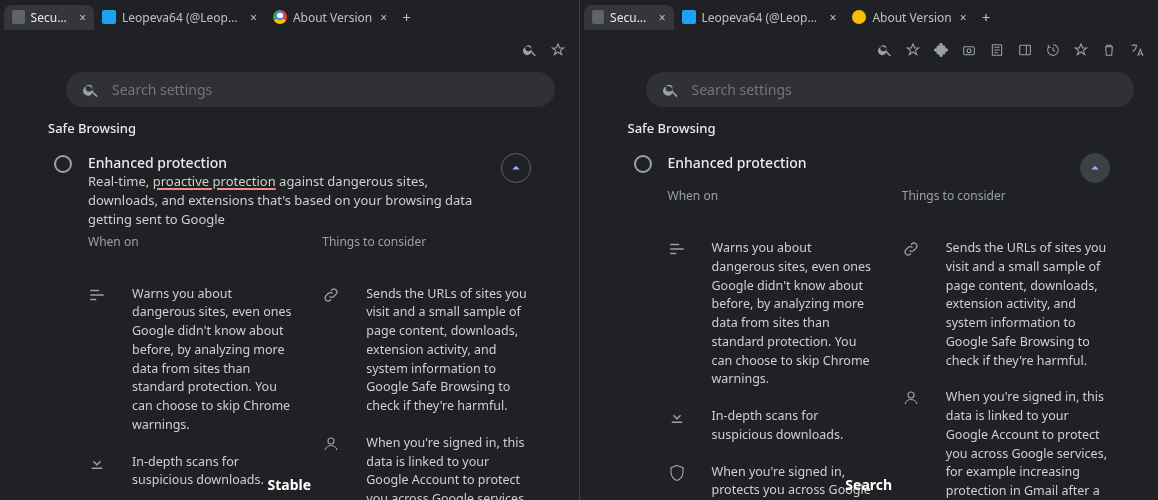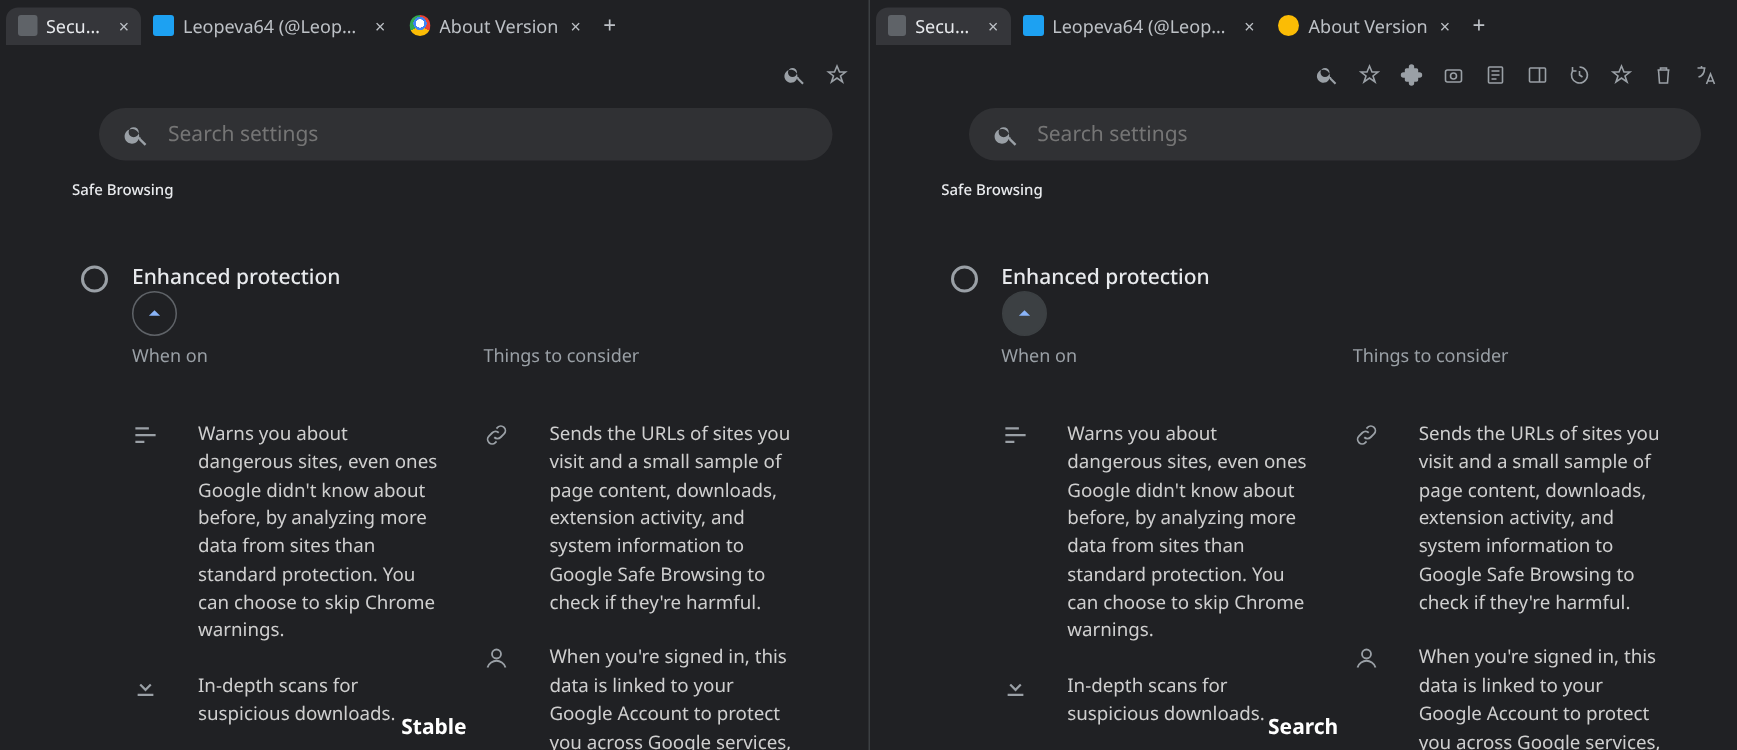--- a/index.html
+++ b/index.html
@@ -17,26 +17,26 @@
   .fav-chrome { background:radial-gradient(circle at 50% 40%,#fff 25%,#4285f4 26%,#4285f4 40%,transparent 41%),conic-gradient(#ea4335 0 120deg,#fbbc05 120deg 240deg,#34a853 240deg 360deg); border-radius:50%; }
   .fav-canary { background:#fbbc05; border-radius:50%; }
   .tab-close { color:#bdc1c6; font-size:12px; margin-left:2px; }
   .newtab { color:#bdc1c6; font-size:15px; padding:0 7px; }
   .toolbar { display:flex; align-items:center; justify-content:flex-end; gap:10px; padding:4px 12px; height:32px; }
   .tool-icon { color:#9aa0a6; fill:#9aa0a6; width:18px; height:18px; display:flex; align-items:center; justify-content:center; }
   .search-wrap { padding:6px 24px 4px;margin-left:42px; }
   .searchbar { display:flex; align-items:center; gap:12px; background:#303134; border-radius:24px; padding:8px 16px; }
   .searchbar input { background:transparent; border:0; outline:0; color:#e8eaed; font-size:14px; width:100%; }
   .content { padding:8px 48px 0; overflow:hidden; position:relative; flex:1; }
-  .section-title { font-size:10px; font-weight:500; color:#e8eaed; margin-bottom:34px; }
+  .section-title { font-size:13px; font-weight:500; color:#e8eaed; margin-bottom:8px; }
   .option { display:flex; gap:16px; padding:8px 0 14px 6px; }
   .radio { width:18px; height:18px; border:2px solid #9aa0a6; border-radius:50%; margin-top:2px; position:relative; flex-shrink:0; }
   .radio::after { content:""; width:8px; height:8px; background:#9aa0a6; border-radius:50%; position:absolute; top:3px; left:3px; display:none; }
   .opt-body { flex:1; }
-  .opt-head { display:flex; align-items:flex-start; justify-content:space-between;flex-direction:column; }
+  .opt-head { display:flex; align-items:flex-start; justify-content:space-between; }
   .opt-title { font-size:14px; font-weight:500; }
   .opt-desc { font-size:13px; color:#cfcfcf; line-height:1.45; padding-right:18px; }
   .underline { text-decoration:underline; text-decoration-color:#f28b82; text-decoration-thickness:2px; text-underline-offset:2px; }
   .chev-btn { width:30px; height:30px; border:1px solid #5f6368; border-radius:50%; display:flex; align-items:center; justify-content:center; color:#8ab4f8; flex-shrink:0; }
   .chev-btn.bg { background:#3c4043; border-color:#3c4043; }
   .details { display:flex; gap:26px; margin-top:4px; }
   .col { flex:1; display:flex; flex-direction:column; gap:18px; }
   .col-title { font-size:12px; color:#9aa0a6; margin-bottom:17px; }
   .bullet { display:flex; gap:26px; font-size:12.5px; line-height:1.5; color:#cfcfcf; }
   .bicon { width:18px; height:18px; flex-shrink:0; color:#9aa0a6; margin-top:1px; }
@@ -87,20 +87,23 @@
     </div>
   </div>
   <div class="content">
     <div class="section-title">Safe Browsing</div>
     <div class="option">
       <div class="radio"></div>
       <div class="opt-body">
         <div class="opt-head">
           <div>
             <div class="opt-title">Enhanced protection</div>
+            <div class="opt-desc">
+              <span>Real-time, </span><span class="underline">proactive protection</span><span> against dangerous sites, downloads, and extensions that's based on your browsing data getting sent to Google</span>
+            </div>
           </div>
           <div class="chev-btn">
             <svg viewBox="0 0 24 24" width="18" height="18">
                 <path fill="currentColor" d="M7 14l5-5 5 5z"></path>
               </svg>
           </div>
         </div>
         <div class="details">
           <div class="col">
             <div class="col-title">When on</div>

